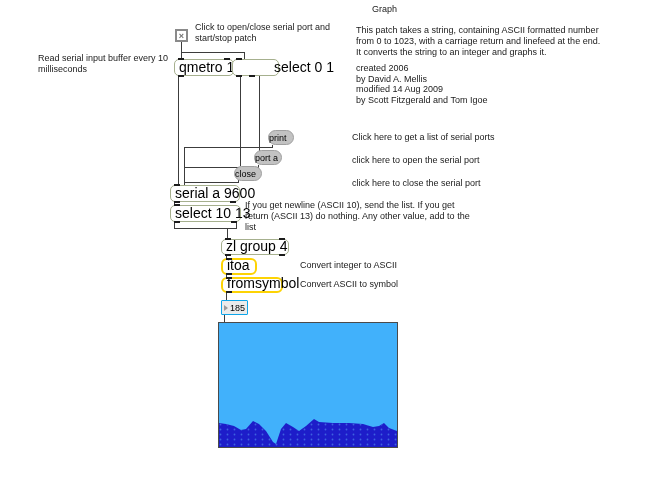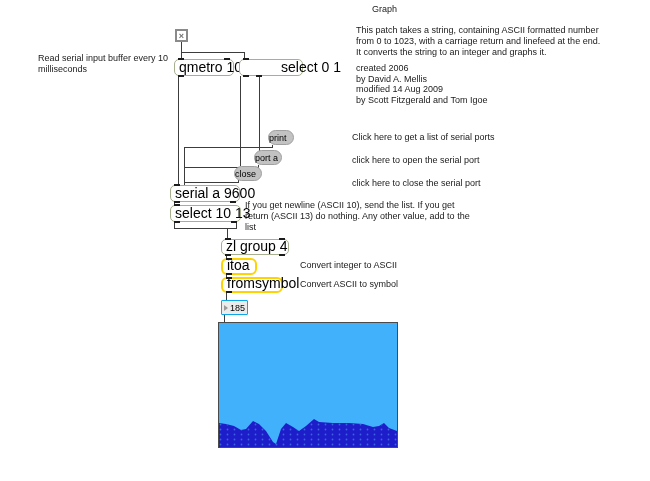--- a/index.html
+++ b/index.html
@@ -64,38 +64,40 @@
   </div>
 
   <div class="comment" style="left:356px;top:4px;margin-left:16px;">Graph</div>
   <div class="comment" style="left:356px;top:25px;">This patch takes a string, containing ASCII formatted number
 from 0 to 1023, with a carriage return and linefeed at the end.
 It converts the string to an integer and graphs it.</div>
   <div class="comment" style="left:356px;top:63px;line-height:10.5px;">created 2006
 by David A. Mellis
 modified 14 Aug 2009
 by Scott Fitzgerald and Tom Igoe</div>
+  <div class="comment" style="left:195px;top:22px;">Click to open/close serial port and
+start/stop patch</div>
   <div class="comment" style="left:38px;top:53px;">Read serial input buffer every 10
 milliseconds</div>
   <div class="comment" style="left:352px;top:155px;">click here to open the serial port</div>
   <div class="comment" style="left:352px;top:132px;">Click here to get a list of serial ports</div>
   <div class="comment" style="left:352px;top:178px;">click here to close the serial port</div>
   <div class="comment" style="left:245px;top:200px;">If you get newline (ASCII 10), send the list. If you get
 return (ASCII 13) do nothing. Any other value, add to the
 list</div>
   <div class="comment" style="left:300px;top:260px;">Convert integer to ASCII</div>
   <div class="comment" style="left:300px;top:279px;">Convert ASCII to symbol</div>
 
   <div class="obj" style="left:174px;top:59px;width:60px;height:17px;">
     <span>qmetro 10</span>
     <span class="tick tl"></span>
     <span class="tick tr"></span>
     <span class="tick bl"></span>
   </div>
-  <div class="obj" style="left:239px;top:59px;width:64px;height:17px;padding-left:41px;">
+  <div class="obj" style="left:232px;top:59px;width:47px;height:17px;padding-left:41px;">
     <span>select 0 1</span>
     <span class="tick tl"></span>
     <span class="tick bl"></span>
     <span class="tick bm"></span>
   </div>
   <div class="obj" style="left:170px;top:185px;width:70px;height:17px;">
     <span>serial a 9600</span>
     <span class="tick tl"></span>
     <span class="tick bl"></span>
     <span class="tick br"></span>

